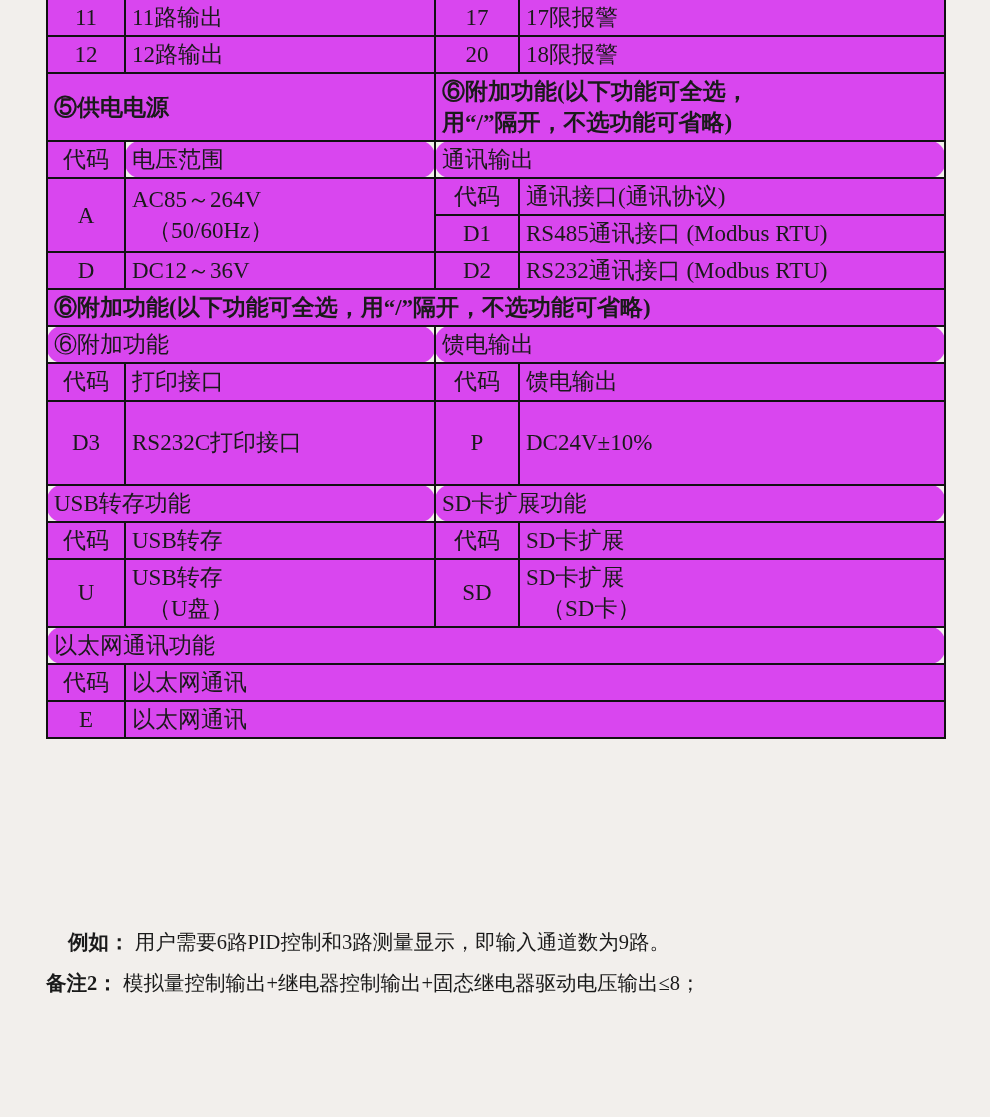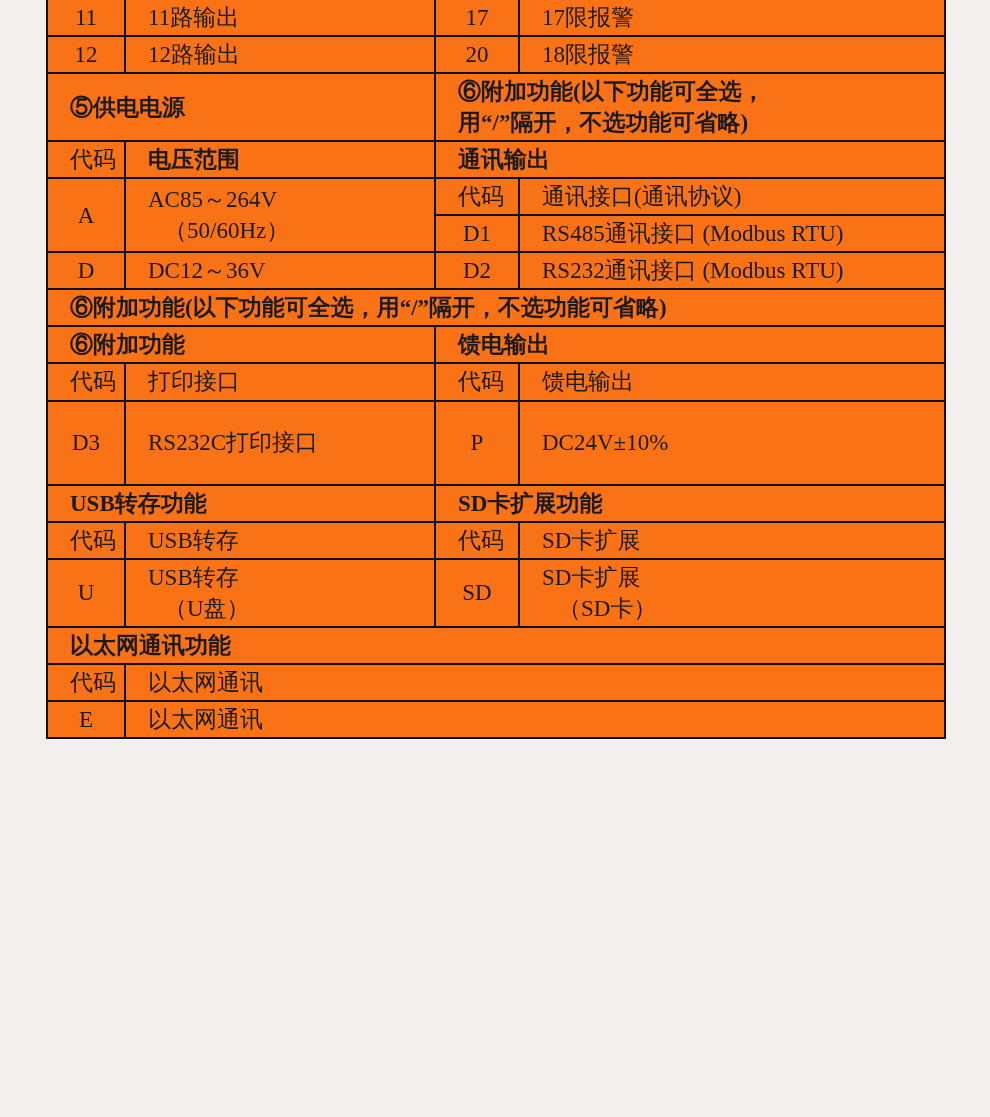--- a/index.html
+++ b/index.html
@@ -23,25 +23,25 @@
   .spec-table {
     position: absolute;
     left: 46px;
     top: 0px;
     width: 898px;
     border-collapse: collapse;
     table-layout: fixed;
   }
   .spec-table td {
     border: 2px solid #111;
-    padding: 2px 22px;
+    padding: 2px 6px;
     font-size: 23px;
     line-height: 1.35;
     vertical-align: middle;
-    background: #f97316;
+    background: #d946ef;
   }
   .spec-table td.no-top {
     border-top: none;
   }
   .code-cell {
     text-align: center;
     white-space: nowrap;
   }
   .hdr {
     font-weight: bold;
@@ -50,22 +50,23 @@
     padding-bottom: 6px;
   }
   .hdr-2line {
     font-weight: bold;
     font-size: 24px;
     line-height: 1.42;
     padding-top: 4px;
     padding-bottom: 4px;
   }
   .sub-hdr {
-    font-weight: bold;
+    font-weight: normal;
     font-size: 24px;
+    border-radius: 15px;
   }
   .tall {
     height: 78px;
   }
   .indent {
     display: block;
     padding-left: 16px;
   }
   .nowrap { white-space: nowrap; }
 
@@ -206,15 +207,23 @@
         <td colspan="3">以太网通讯</td>
       </tr>
       <tr>
         <td class="code-cell">E</td>
         <td colspan="3">以太网通讯</td>
       </tr>
     </tbody>
   </table>
 
   <div class="notes">
+    <div class="note-line sub">
+      <span class="lbl">例如：</span>
+      <span>用户需要6路PID控制和3路测量显示，即输入通道数为9路。</span>
+    </div>
+    <div class="note-line">
+      <span class="lbl">备注2：</span>
+      <span>模拟量控制输出+继电器控制输出+固态继电器驱动电压输出≤8；</span>
+    </div>
   </div>
 
 </div>
 
 </body></html>

